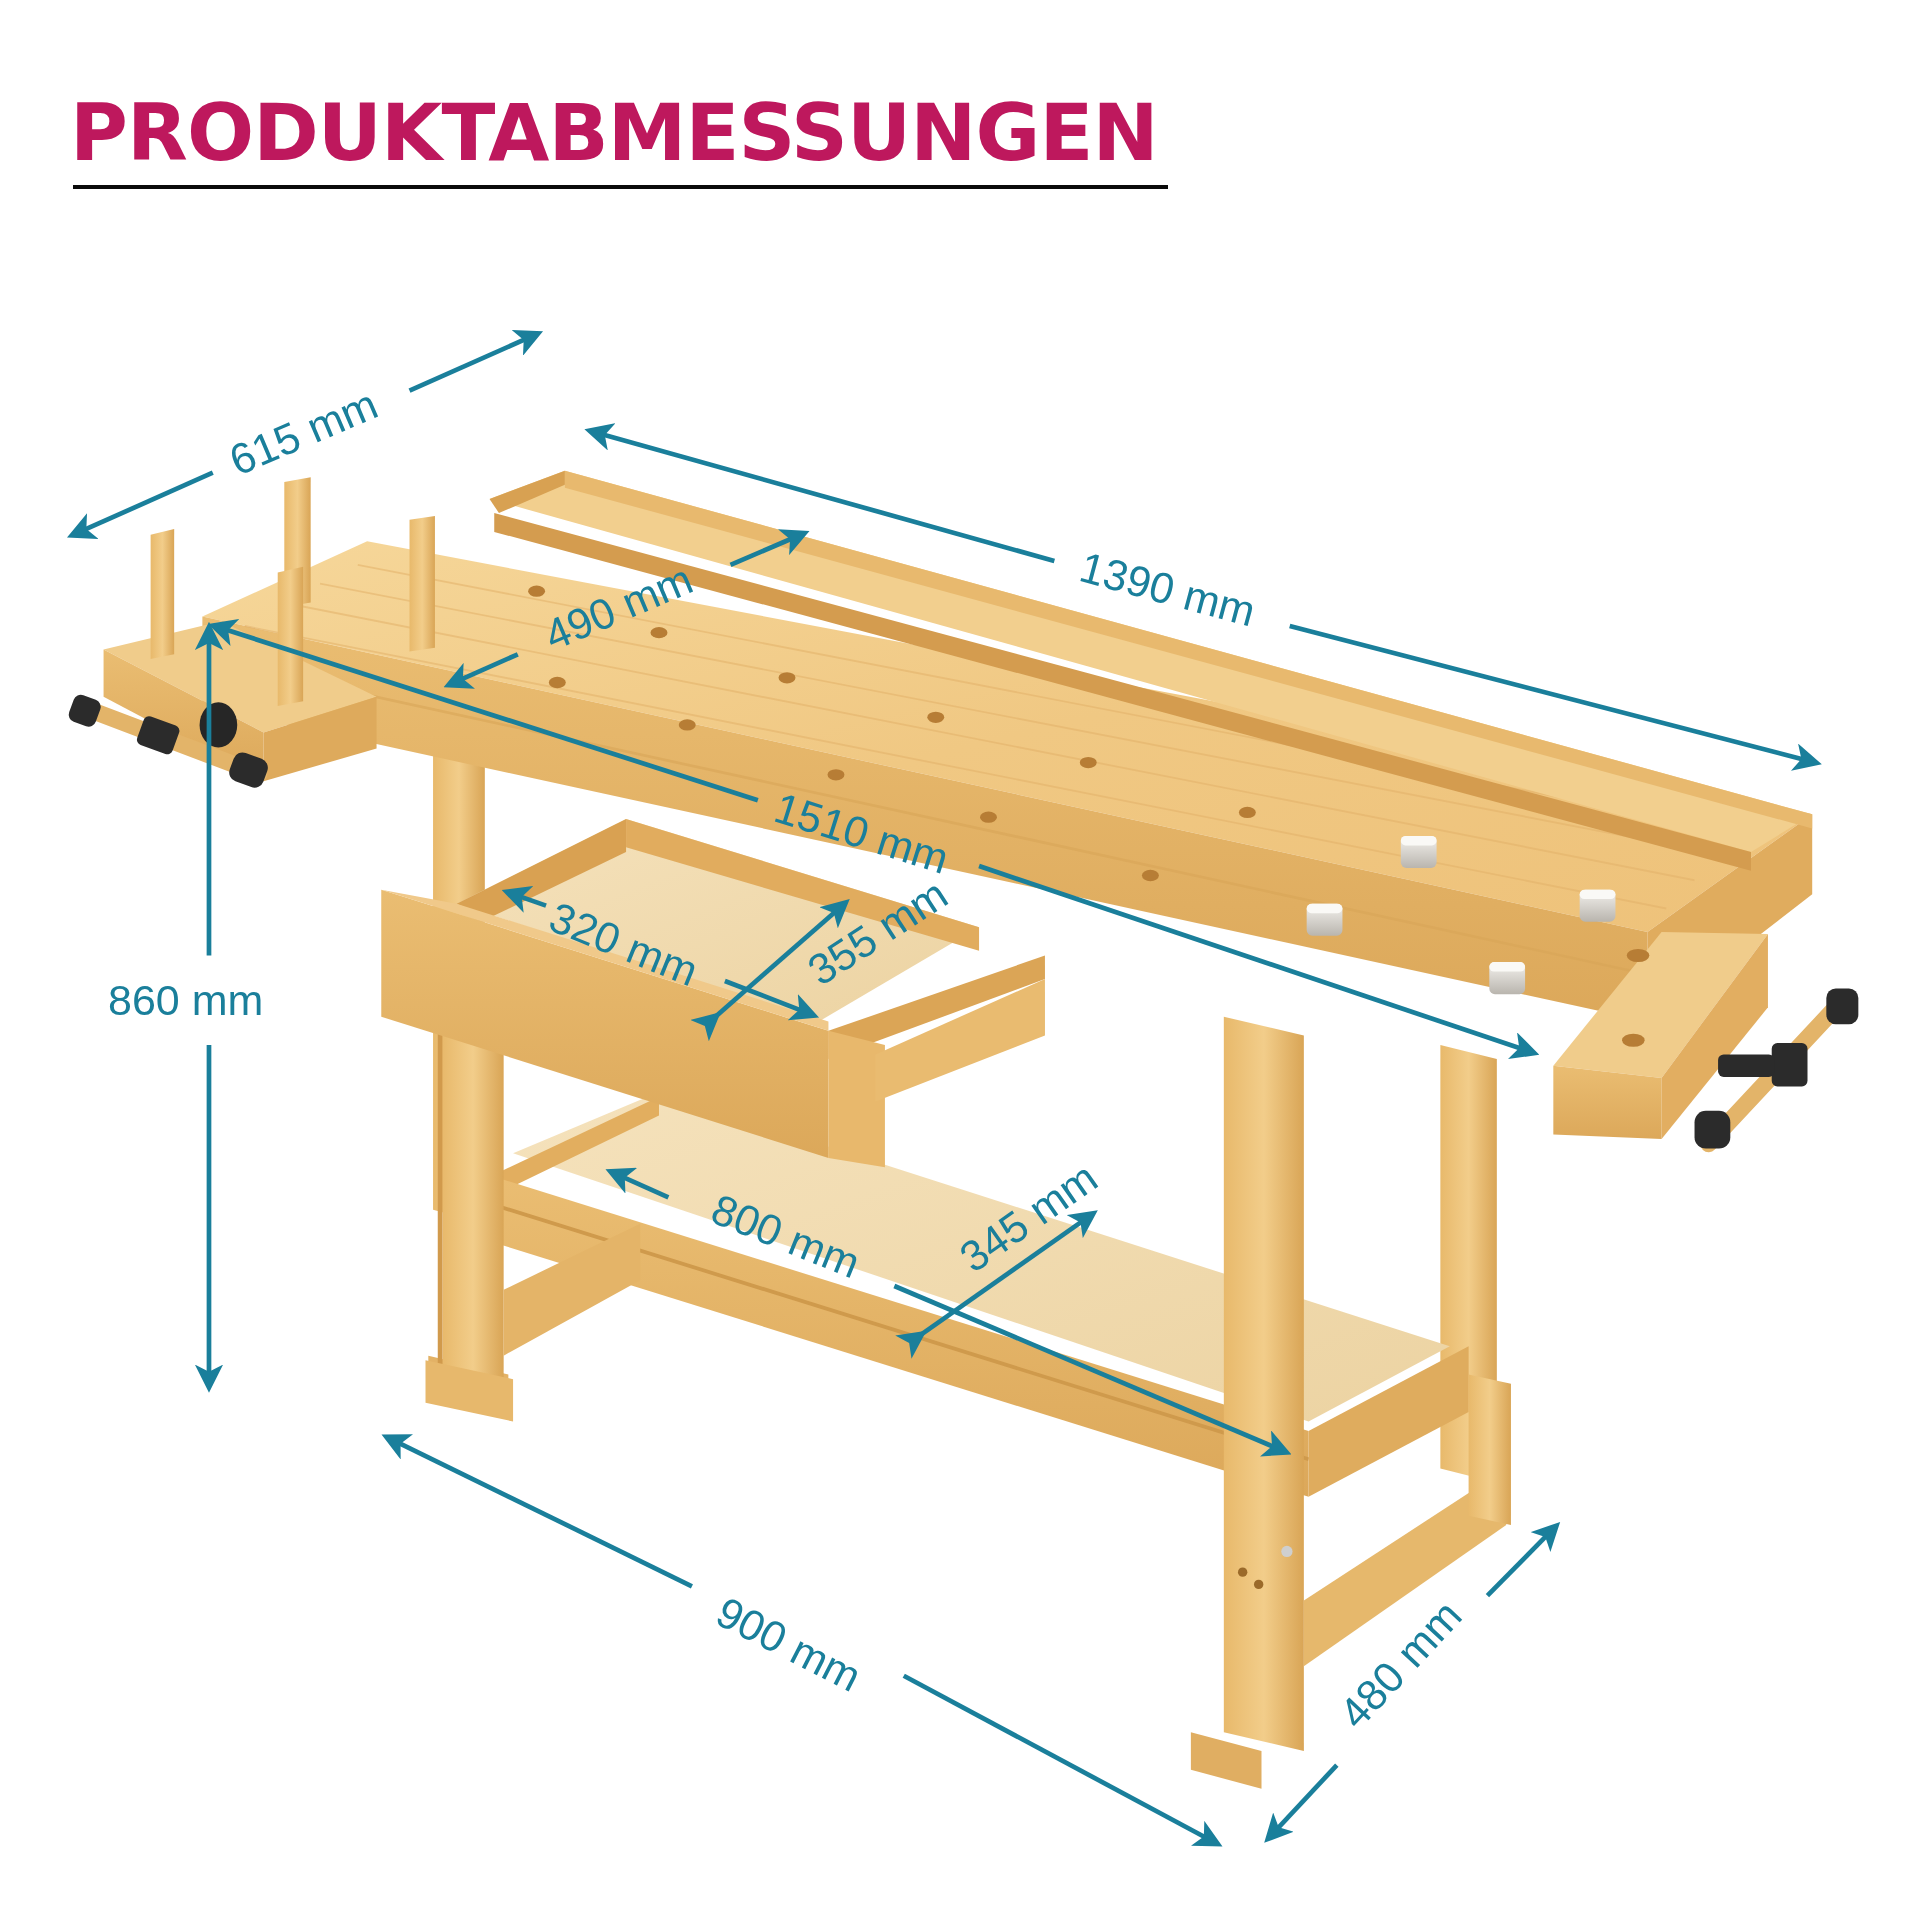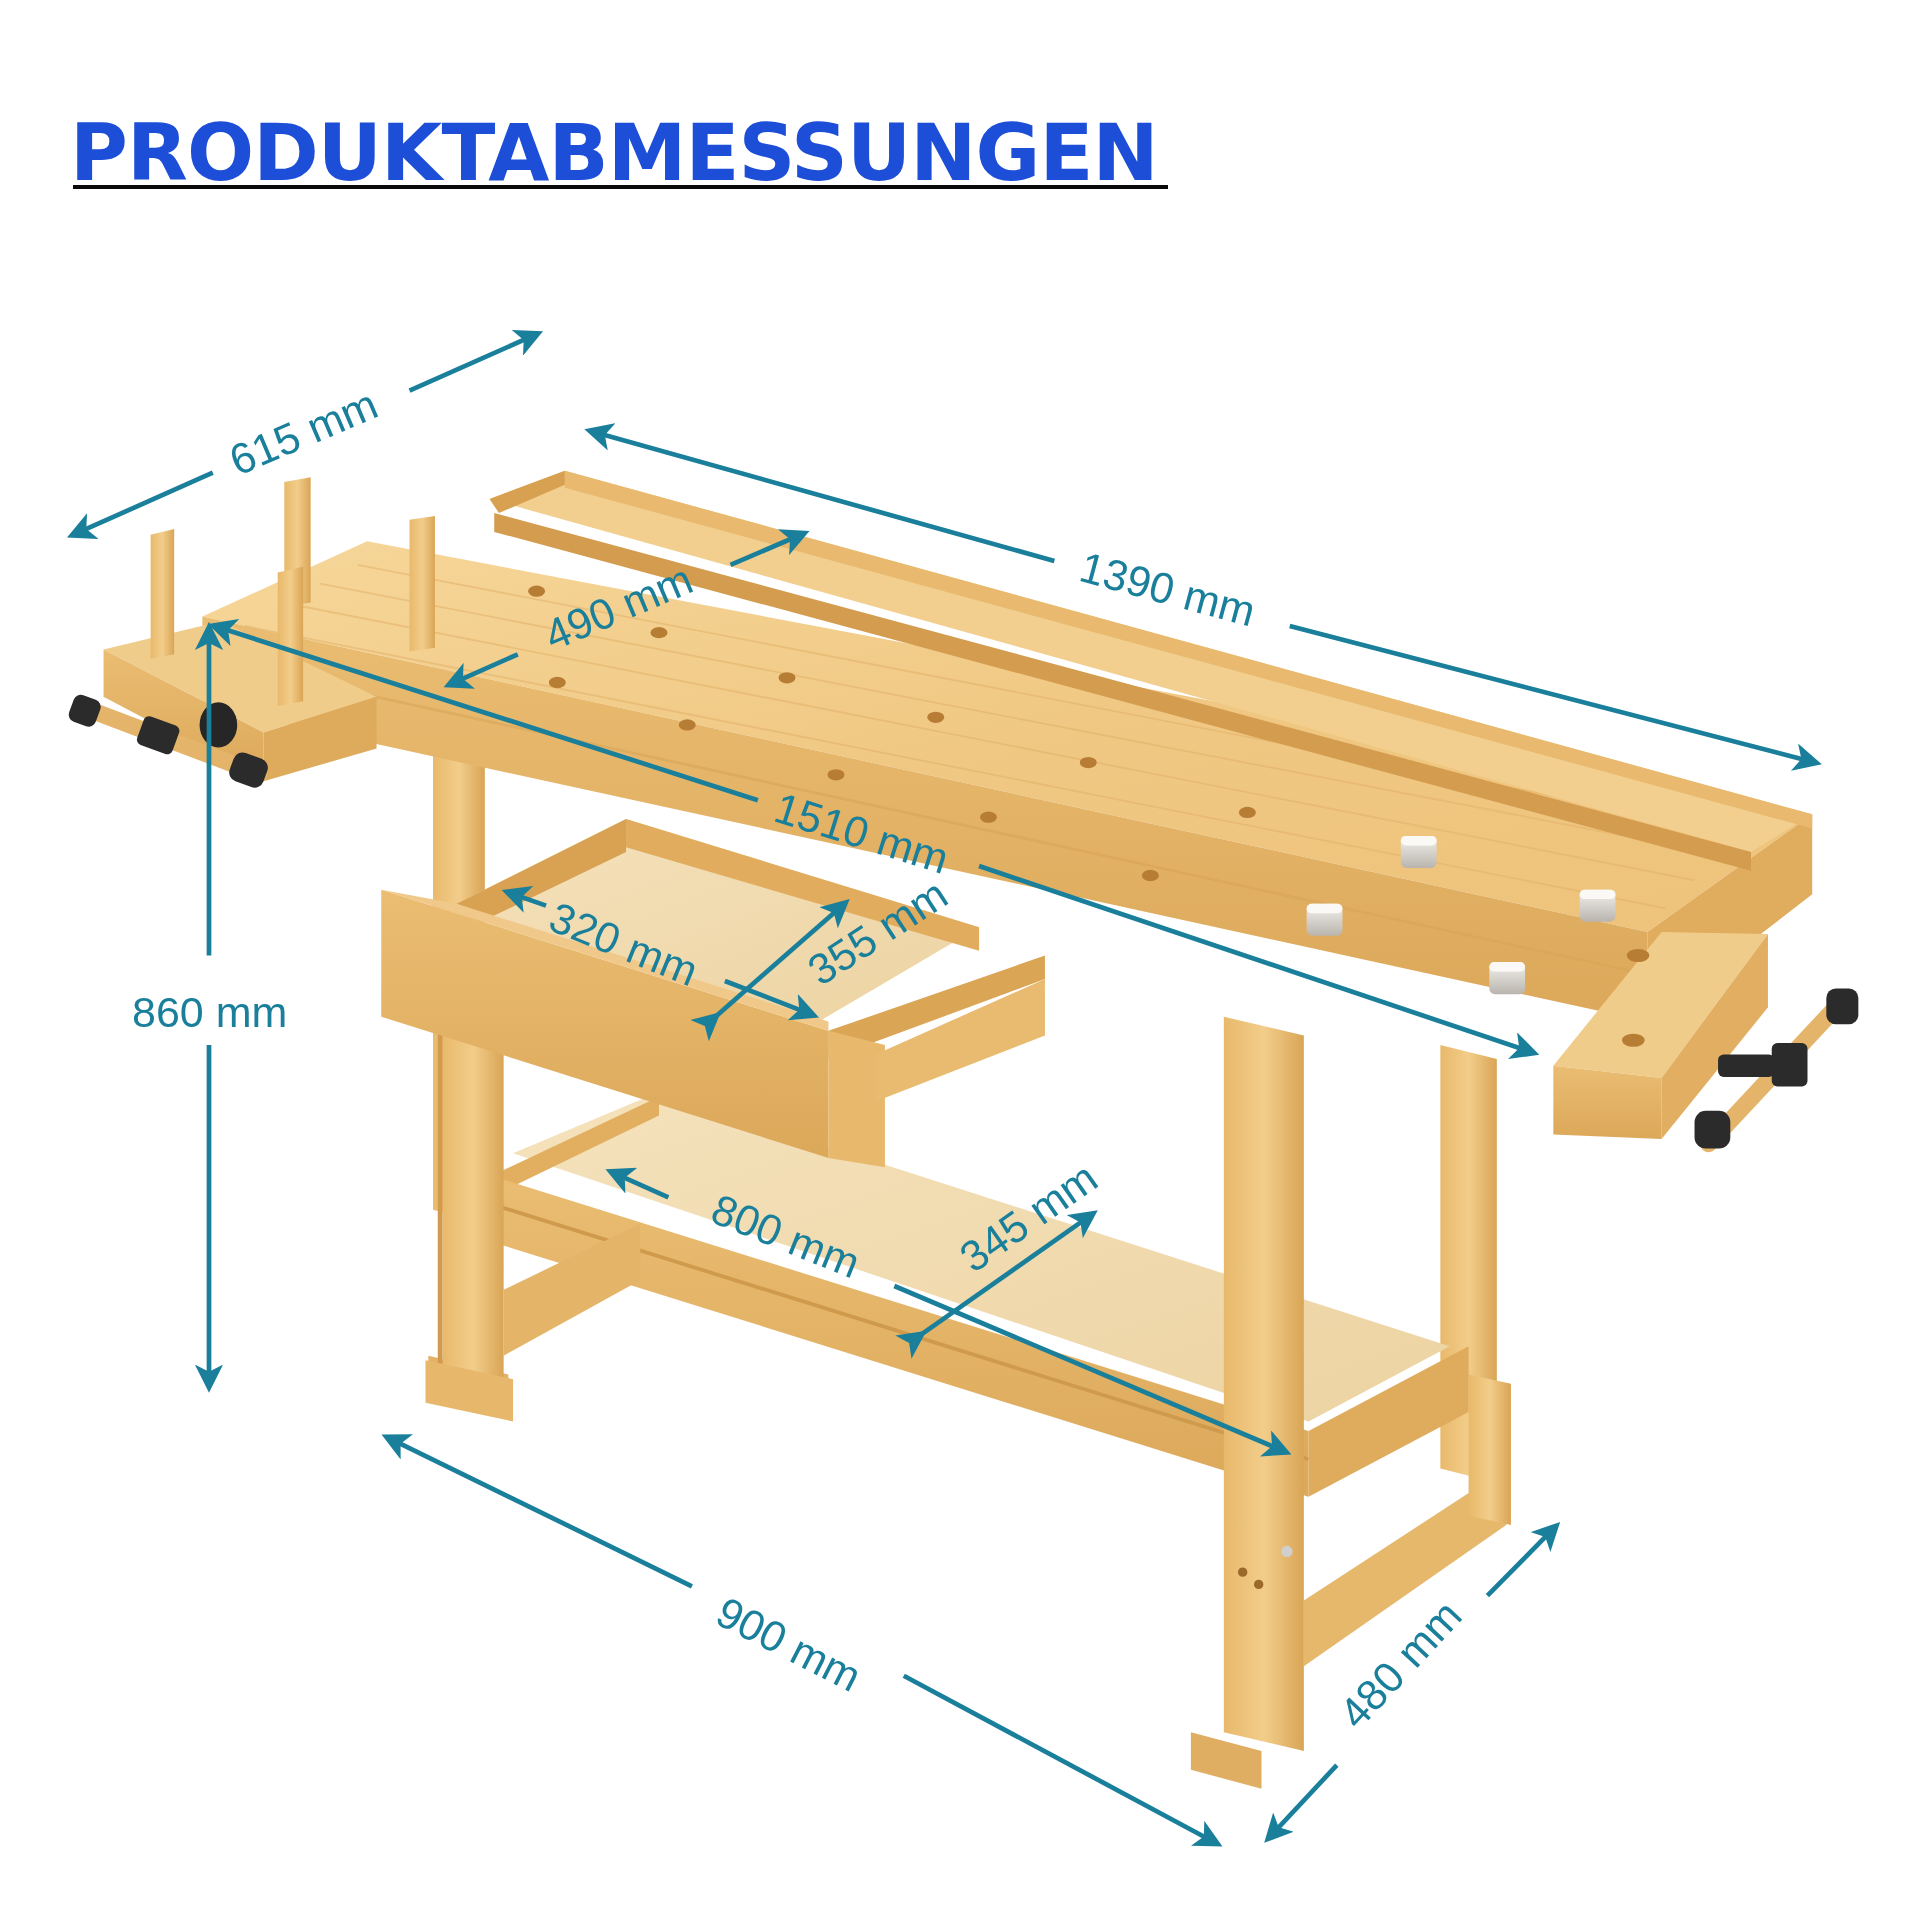--- a/index.html
+++ b/index.html
@@ -1,21 +1,21 @@
 <!DOCTYPE html>
 <html style="font-size:15px"><head>
 <meta charset="utf-8">
 <style>
   html, body { margin: 0; padding: 0; background: #ffffff; }
   body { width: 1928px; height: 1928px; position: relative; overflow: hidden; font-family: "Liberation Sans", "DejaVu Sans", sans-serif; }
   .title {
     position: absolute; left: 70px; top: 87px;
     font-family: "DejaVu Sans", "Liberation Sans", sans-serif;
-    font-weight: 900; font-size: 79px; letter-spacing: -0.9px; color: #1d4ed8;
-    transform: scaleX(1.0); transform-origin: left top; white-space: nowrap; margin-top: 20px;
+    font-weight: 900; font-size: 79px; letter-spacing: -0.9px; color: #be185d;
+    transform: scaleX(1.0); transform-origin: left top; white-space: nowrap;
   }
   .title-rule { position: absolute; left: 73px; top: 185px; width: 1095px; height: 3.8px; background: #0a0a0a; }
   svg.scene { position: absolute; left: 0; top: 0; }
   .dim-label {
     position: absolute; color: #1a7f9b; font-family: "Liberation Sans", "DejaVu Sans", sans-serif;
     font-size: 43px; font-weight: 400; white-space: nowrap; transform-origin: center center;
     line-height: 1;
   }
 </style>
 </head>
@@ -217,20 +217,20 @@
 
     <line x1="1420" y1="1875" x2="1348" y2="1952" marker-end="url(#arrowHead)"></line>
     <line x1="1580" y1="1695" x2="1652" y2="1622" marker-end="url(#arrowHead)"></line>
   </g>
 </svg>
 
 <div class="dim-label" style="left:226px; top:411px; transform: rotate(-23deg);">615 mm</div>
 <div class="dim-label" style="left:1078px; top:568px; transform: rotate(15deg);">1390 mm</div>
 <div class="dim-label" style="left:541px; top:586px; transform: rotate(-23deg);">490 mm</div>
 <div class="dim-label" style="left:772px; top:812px; transform: rotate(17.5deg);">1510 mm</div>
-<div class="dim-label" style="left:132px; top:979px;margin-top:12px;">860 mm</div>
+<div class="dim-label" style="left:108px; top:979px;">860 mm</div>
 <div class="dim-label" style="left:546px; top:923px; transform: rotate(22deg);">320 mm</div>
 <div class="dim-label" style="left:800px; top:911px; transform: rotate(-33deg);">355 mm</div>
 <div class="dim-label" style="left:708px; top:1215px; transform: rotate(22deg);">800 mm</div>
 <div class="dim-label" style="left:951px; top:1196px; transform: rotate(-35deg);">345 mm</div>
 <div class="dim-label" style="left:711px; top:1623px; transform: rotate(27deg);">900 mm</div>
 <div class="dim-label" style="left:1323px; top:1643px; transform: rotate(-47deg);">480 mm</div>
 
 
 </body></html>

